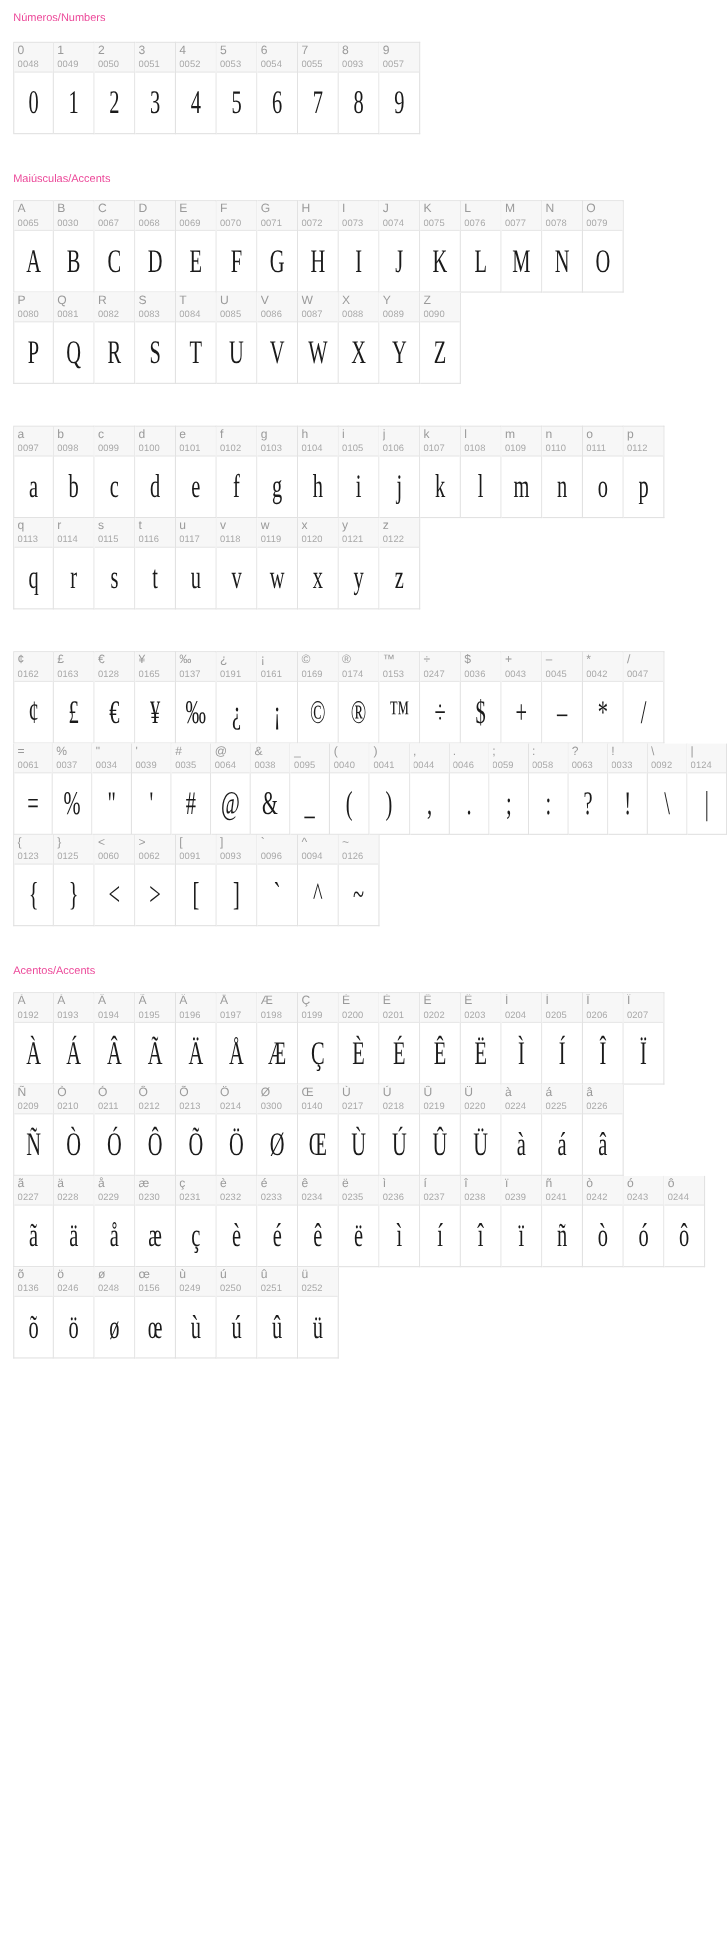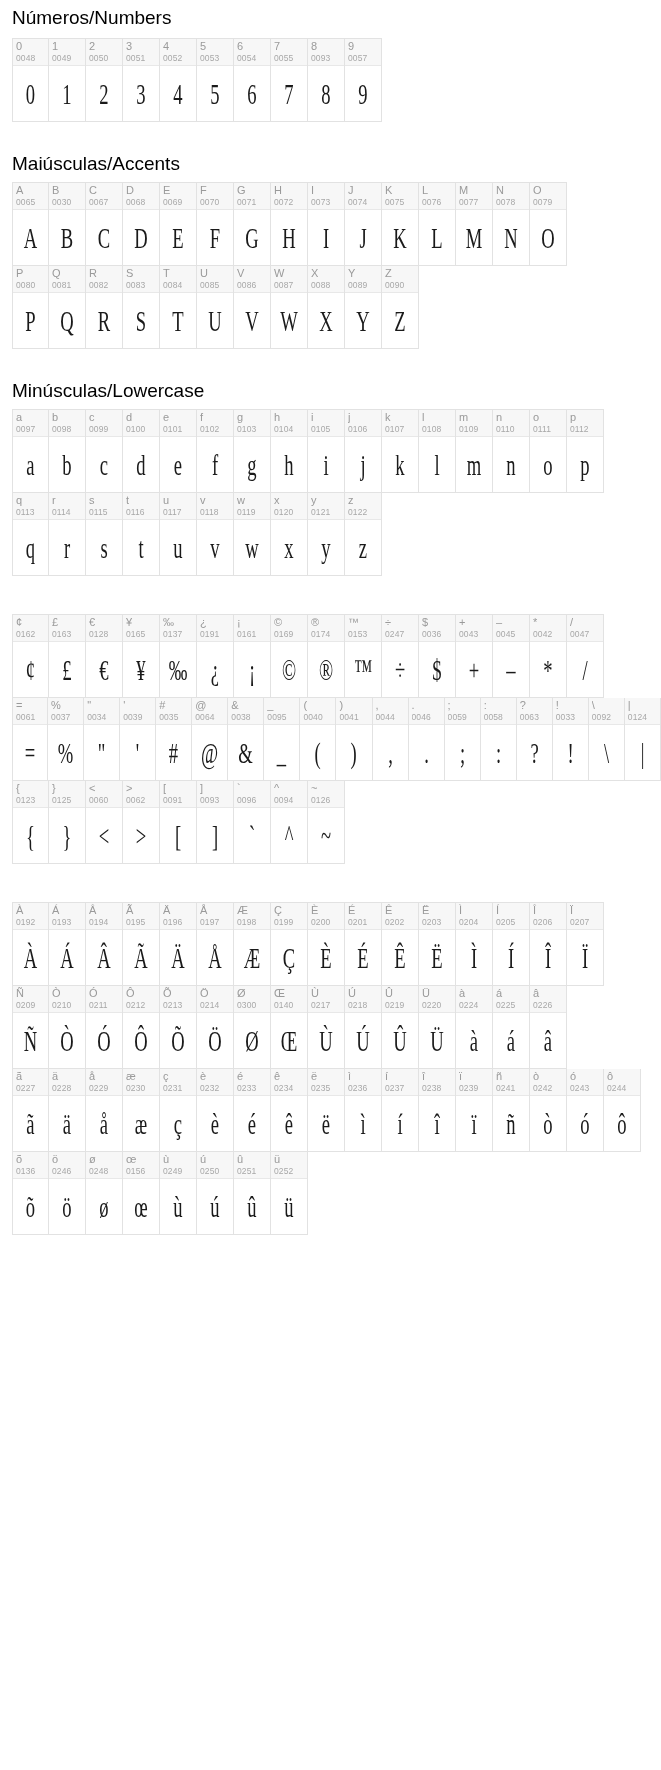--- a/index.html
+++ b/index.html
@@ -15,22 +15,22 @@
   }
   .page {
     width: 661px;
     box-sizing: border-box;
     padding: 0 0 18px 0;
   }
   .section {
     margin: 0 0 0 0;
   }
   .section-title {
-    font-size: 19px;
-    color: #000000;
+    font-size: 10px;
+    color: #ec4899;
     font-weight: normal;
     padding: 0 0 0 12px;
     margin: 0;
     line-height: 1;
     height: 22px;
     display: flex;
     align-items: center;
   }
   .section-title.first { padding-top: 4px; height: 26px; }
   .grid-wrap {
@@ -365,21 +365,20 @@
                 <div class="cell-char">Z</div>
                 <div class="cell-code">0090</div>
               </div>
               <div class="cell-glyph">Z</div>
             </div>
           </div>
         </div>
       </div>
       <div class="section">
         <div class="spacer-lg"></div>
-        <div class="section-title">Minúsculas/Lowercase</div>
         <div class="grid-wrap">
           <div class="row first-row">
             <div class="cell first-col">
               <div class="cell-head">
                 <div class="cell-char">a</div>
                 <div class="cell-code">0097</div>
               </div>
               <div class="cell-glyph">a</div>
             </div>
             <div class="cell">
@@ -869,20 +868,21 @@
                 <div class="cell-char">~</div>
                 <div class="cell-code">0126</div>
               </div>
               <div class="cell-glyph">~</div>
             </div>
           </div>
         </div>
       </div>
       <div class="section">
         <div class="spacer-lg"></div>
+        <div class="section-title">Acentos/Accents</div>
         <div class="grid-wrap">
           <div class="row first-row">
             <div class="cell first-col">
               <div class="cell-head">
                 <div class="cell-char">À</div>
                 <div class="cell-code">0192</div>
               </div>
               <div class="cell-glyph">À</div>
             </div>
             <div class="cell">

